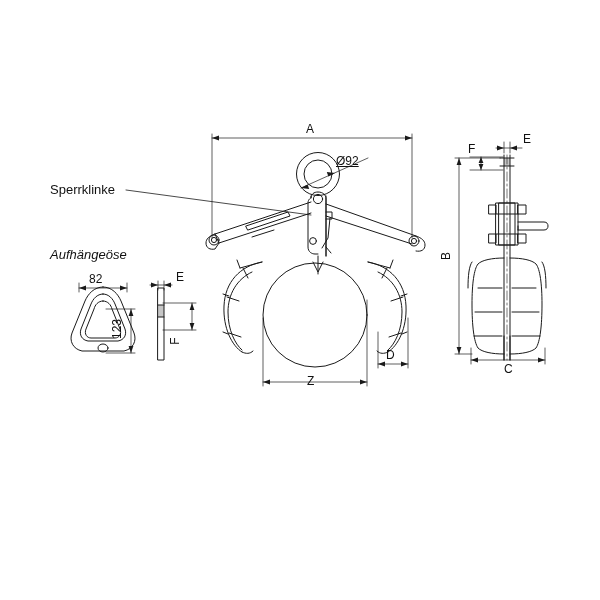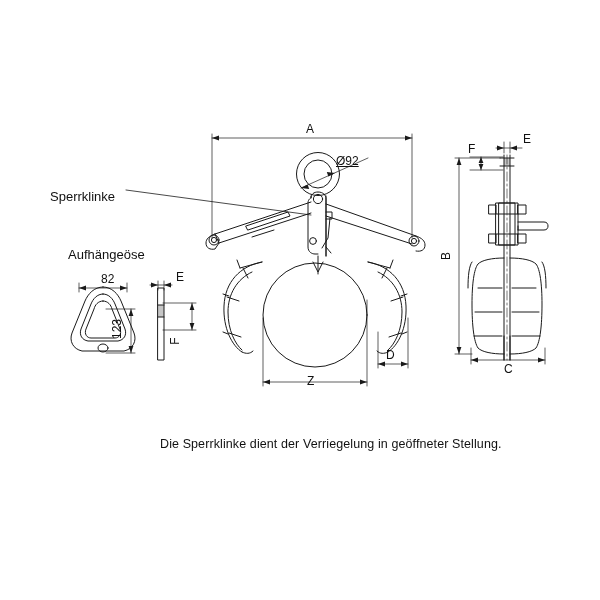--- a/index.html
+++ b/index.html
@@ -35,22 +35,22 @@
     color: #111;
   }
   .cap.l1 { top: 418px; }
   .cap.l2 { top: 437px; }
   .lbl {
     position: absolute;
     font-size: 13px;
     white-space: nowrap;
     color: #111;
   }
-  #lbl-sperrklinke { left: 50px; top: 189px; }
-  #lbl-aufhaengeoese { left: 68px; top: 247px; }
+  #lbl-sperrklinke { left: 50px; top: 182px; }
+  #lbl-aufhaengeoese { left: 50px; top: 247px; font-style: italic; }
   .dim {
     position: absolute;
     font-size: 12px;
     white-space: nowrap;
     color: #111;
   }
   .dim.rot {
     transform: rotate(-90deg);
     transform-origin: 50% 50%;
   }
@@ -325,32 +325,31 @@
   <div class="lbl" id="lbl-aufhaengeoese">Aufhängeöse</div>
 
   <div class="dim" style="left:306px; top:122px;">A</div>
 
   <div class="dim" style="left:336px; top:154px;text-decoration:underline;">Ø92</div>
 
   <div class="dim" style="left:307px; top:374px;">Z</div>
 
   <div class="dim" style="left:386px; top:348px;">D</div>
 
-  <div class="dim" style="left:89px; top:272px;margin-left:12px;">82</div>
+  <div class="dim" style="left:89px; top:272px;">82</div>
 
   <div class="dim rot" style="left:107px; top:322px;">123</div>
 
   <div class="dim" style="left:176px; top:270px;">E</div>
 
   <div class="dim rot" style="left:171px; top:334px;">F</div>
 
   <div class="dim" style="left:523px; top:132px;">E</div>
 
   <div class="dim" style="left:468px; top:142px;">F</div>
 
   <div class="dim rot" style="left:442px; top:249px;">B</div>
 
   <div class="dim" style="left:504px; top:362px;">C</div>
 
 
-  <div class="cap l2">Die Sperrklinke dient der Verriegelung in geöffneter Stellung.</div>
 
 </div>
 
 </body></html>

